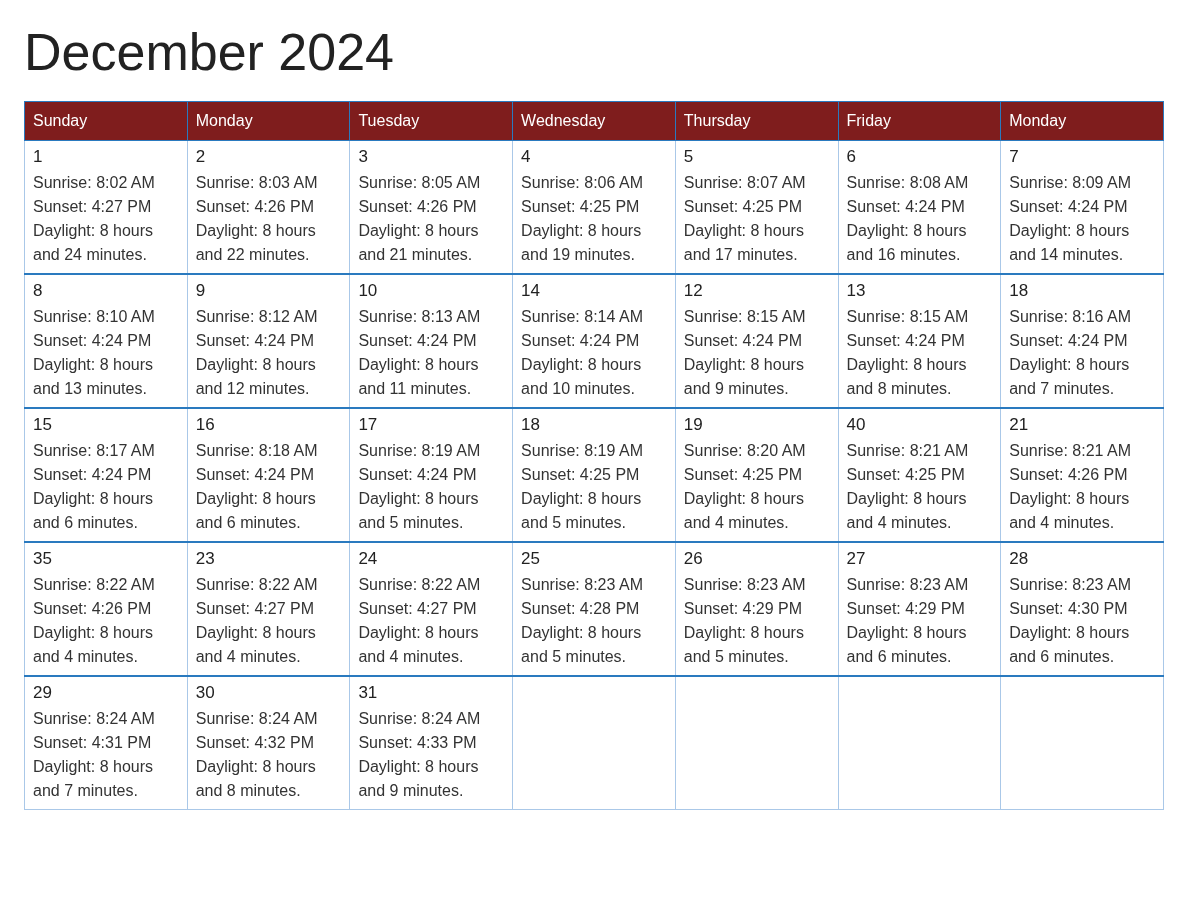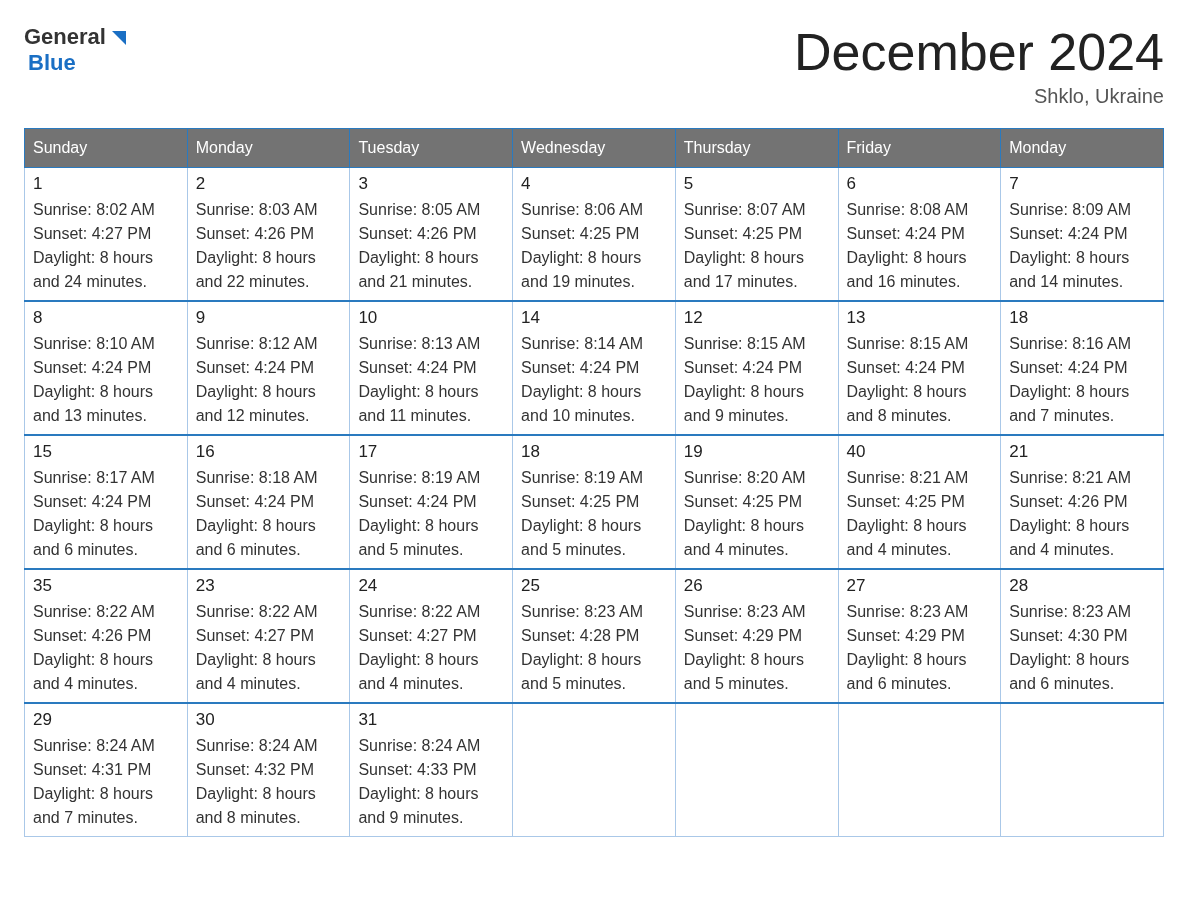--- a/index.html
+++ b/index.html
@@ -40,21 +40,21 @@
       font-size: 20px;
       color: #555;
       margin-top: 4px;
     }
     .calendar-table {
       width: 100%;
       border-collapse: collapse;
       border: 1px solid #2a7abf;
     }
     .calendar-table th {
-      background-color: #737373;
+      background-color: #7f1d1d;
       color: #fff;
       font-size: 16px;
       font-weight: normal;
       padding: 10px 8px;
       text-align: left;
       border: 1px solid #2a7abf;
     }
     .calendar-table td {
       vertical-align: top;
       padding: 6px 8px;
@@ -89,34 +89,22 @@
     }
     .logo-bottom-row {
       display: flex;
       align-items: center;
     }
   </style>
 </head>
 <body>
 
 <div class="header">
-  <div class="logo-wrapper">
-    <div class="logo-top-row">
-      <span class="logo-general">General</span>
-      <svg width="22" height="22" viewBox="0 0 22 22" style="margin-left:2px;margin-bottom:-2px;">
-        <polygon points="4,4 18,4 18,18" fill="#1a6fc4"></polygon>
-      </svg>
-    </div>
-    <div class="logo-bottom-row">
-      <span class="logo-blue-line">Blue</span>
-    </div>
-  </div>
   <div class="title-section">
     <div class="month-title">December 2024</div>
-    <div class="location">Shklo, Ukraine</div>
   </div>
 </div>
 
 <table class="calendar-table">
   <thead>
     <tr>
     <th>Sunday</th>
         <th>Monday</th>
         <th>Tuesday</th>
         <th>Wednesday</th>

